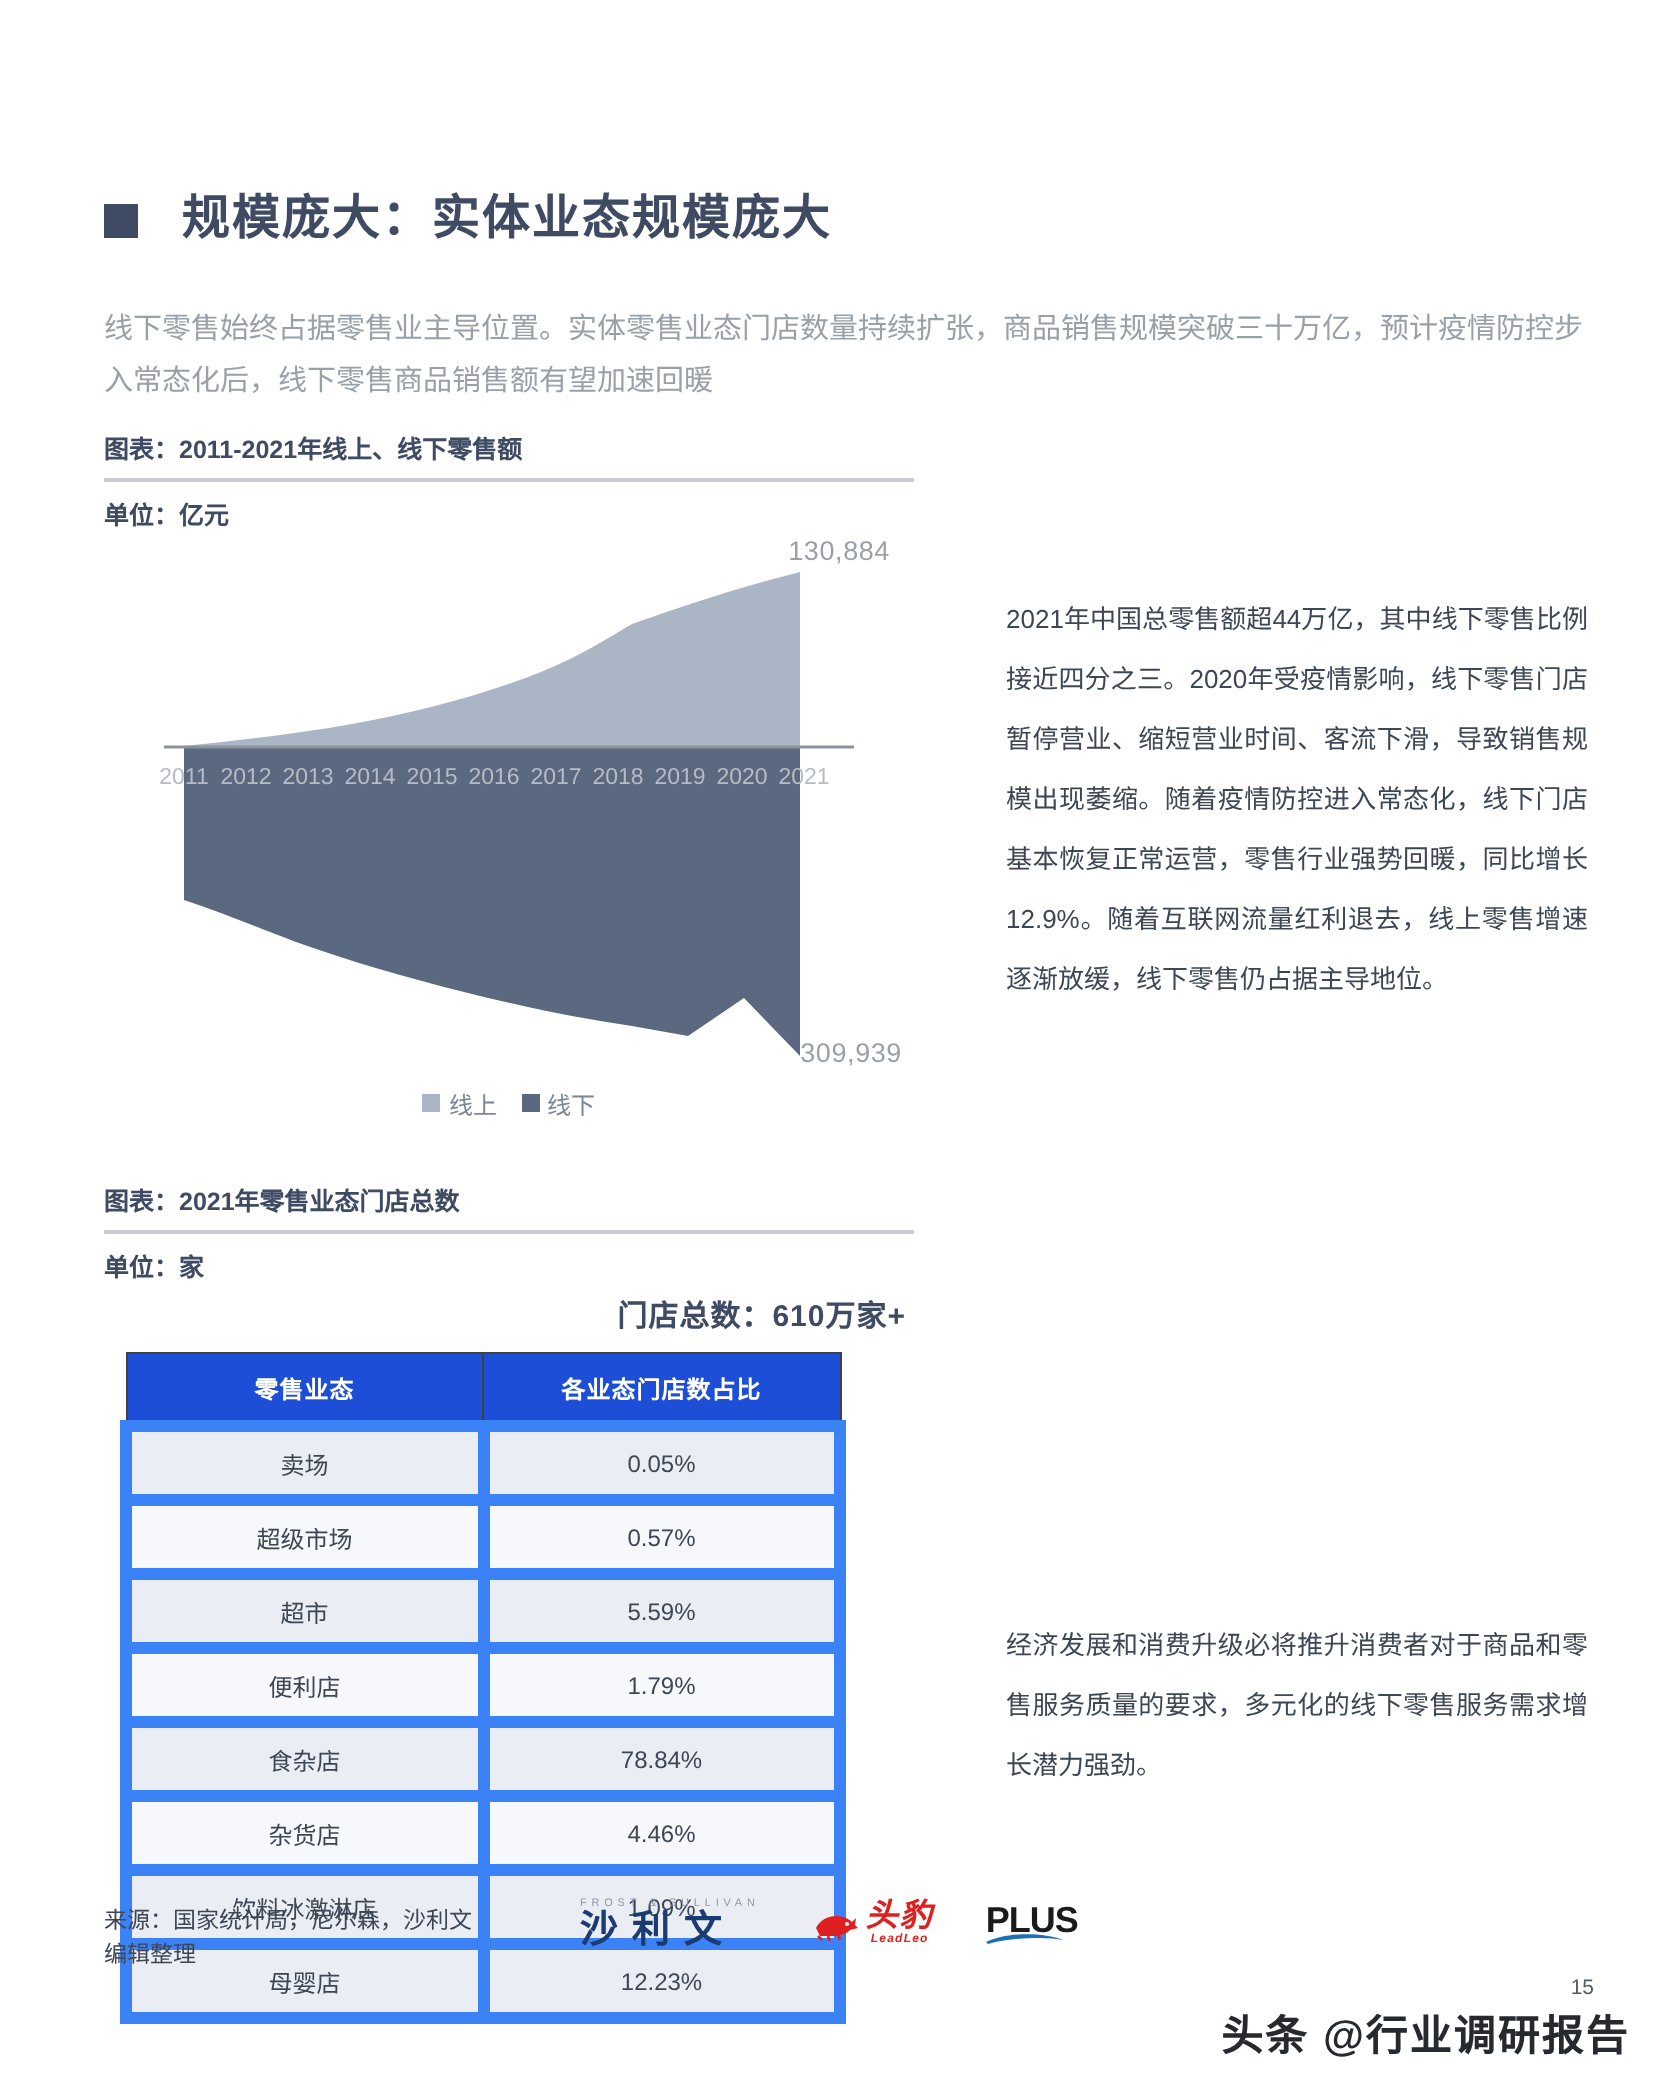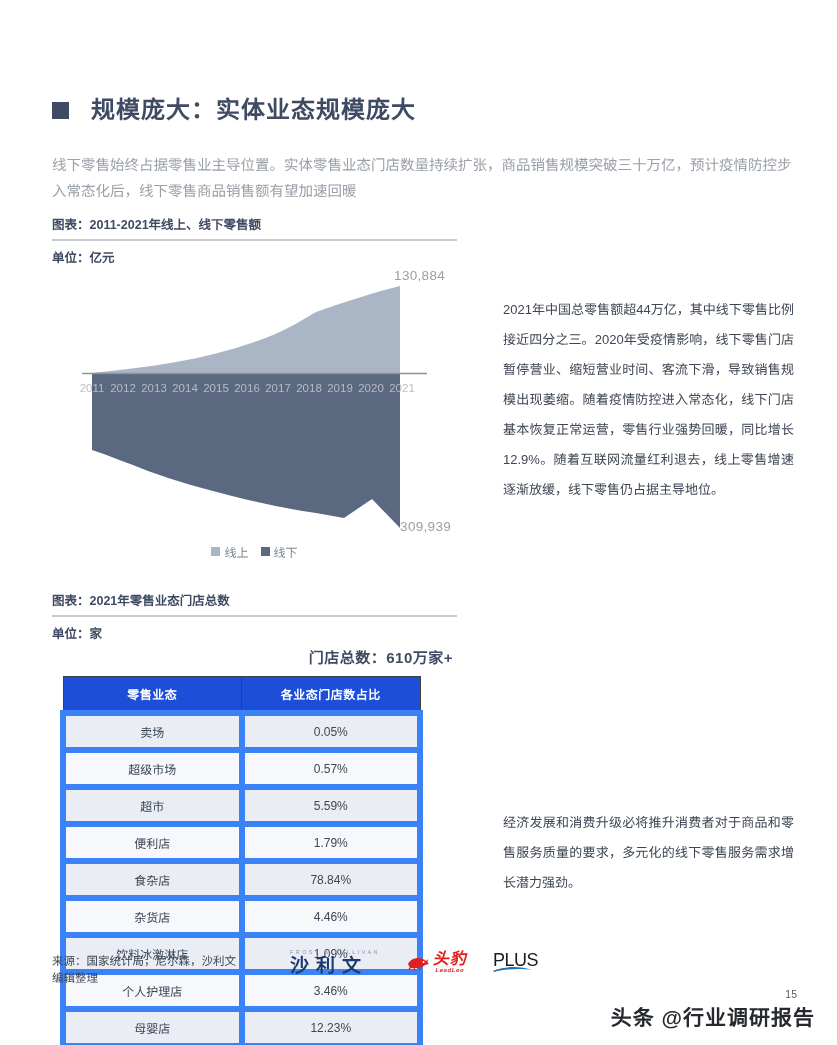--- a/index.html
+++ b/index.html
@@ -116,21 +116,21 @@
     white-space:nowrap;line-height:1;
   }
 
   .logo-leadleo{display:flex;align-items:center;gap:3px;}
   .leo-mark{width:24px;height:18px;display:block;}
   .leo-txt{line-height:1;font-style:italic;}
   .leo-cn{font-size:16px;font-weight:bold;color:#e02020;letter-spacing:1px;}
   .leo-en{font-size:6px;font-weight:bold;color:#e02020;letter-spacing:.6px;text-align:center;}
 
   .logo-plus{position:relative;line-height:1;}
-  .plus-txt{font-size:18px;font-weight:normal;color:#1b1b1b;letter-spacing:-.5px;}
+  .plus-txt{font-size:18px;font-weight:bold;color:#1b1b1b;letter-spacing:-.5px;}
   .plus-swoosh{display:block;margin-top:-4px;}
 
   
   .page-num{
     position:absolute;right:40px;top:988px;font-size:10.5px;color:#555b66;
   }
   .watermark{
     position:absolute;right:22px;top:1001px;
     font-size:21px;font-weight:bold;color:#26292e;
     white-space:nowrap;letter-spacing:1px;
@@ -251,24 +251,20 @@
             <td>78.84%</td>
           </tr>
         <tr class="even">
             <td>杂货店</td>
             <td>4.46%</td>
           </tr>
         <tr class="odd">
             <td>饮料冰激淋店</td>
             <td>1.09%</td>
           </tr>
-        <tr class="even">
-            <td>个人护理店</td>
-            <td>3.46%</td>
-          </tr>
         <tr class="odd">
             <td>母婴店</td>
             <td>12.23%</td>
           </tr>
       </tbody>
     </table>
   </div>
 
   <div class="right-col">
     <p>2021年中国总零售额超44万亿，其中线下零售比例接近四分之三。2020年受疫情影响，线下零售门店暂停营业、缩短营业时间、客流下滑，导致销售规模出现萎缩。随着疫情防控进入常态化，线下门店基本恢复正常运营，零售行业强势回暖，同比增长12.9%。随着互联网流量红利退去，线上零售增速逐渐放缓，线下零售仍占据主导地位。</p>

